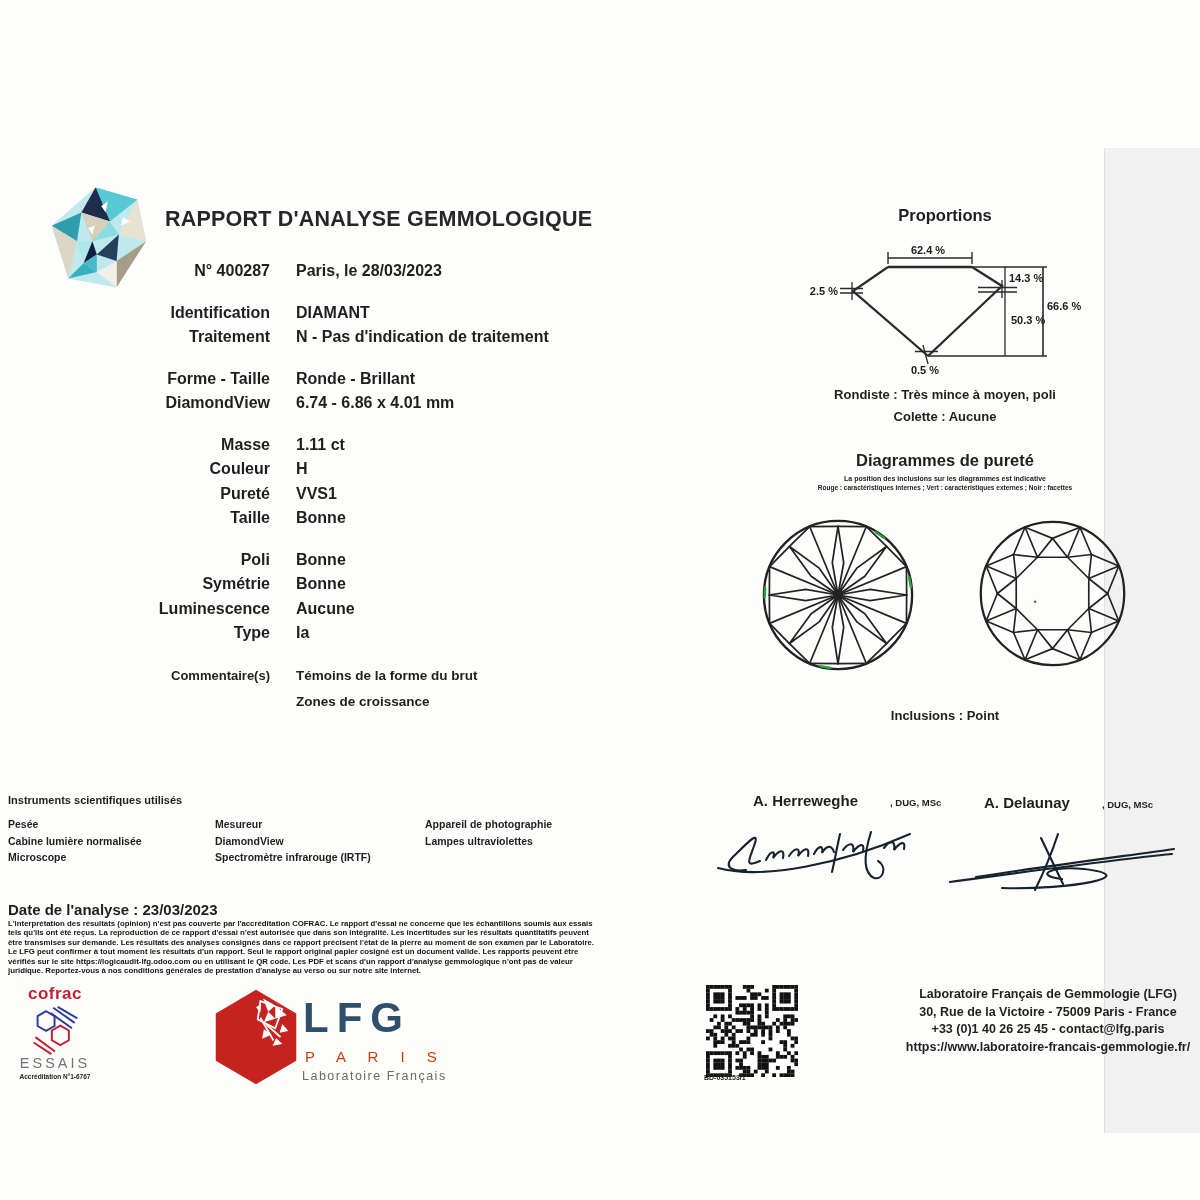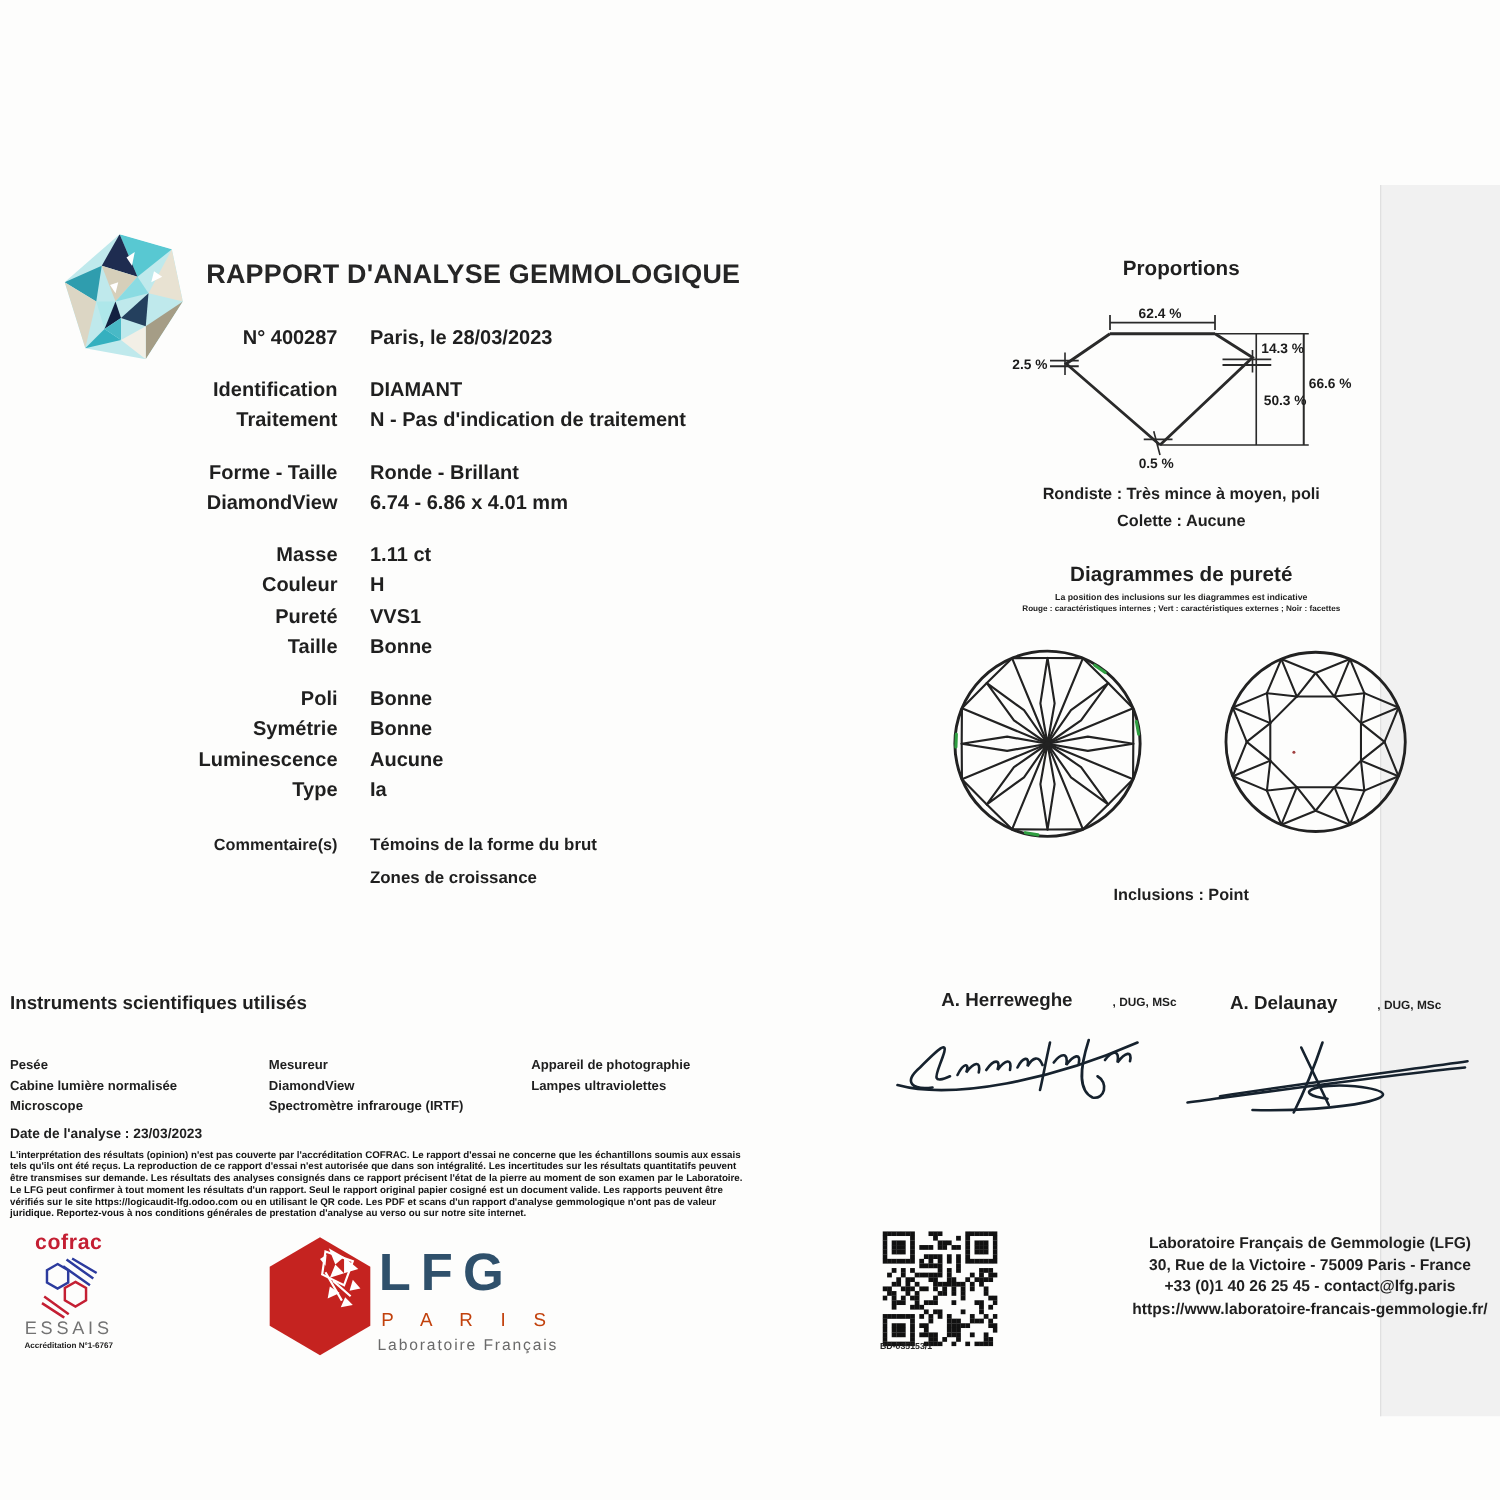--- a/index.html
+++ b/index.html
@@ -32,27 +32,27 @@
   .inclusions{position:absolute;left:795px;top:696px;width:300px;text-align:center;font-size:13px;font-weight:bold;margin-top:12px;}
   
   .sig-label{position:absolute;white-space:nowrap;}
   .sig-label .nm{font-size:15px;font-weight:bold;}
   .sig-label .dg{font-size:9.5px;font-weight:bold;margin-left:32px;}
   .sig1-label{left:753px;top:792px;}
   .sig2-label{left:984px;top:794px;}
   .sig1-svg{position:absolute;left:712px;top:806px;width:205px;height:82px;}
   .sig2-svg{position:absolute;left:940px;top:830px;width:238px;height:68px;}
   
-  .instr-title{position:absolute;left:8px;top:794px;font-size:15px;font-weight:bold;}
+  .instr-title{position:absolute;left:8px;top:794px;font-size:11px;font-weight:bold;}
   .instr-cols{position:absolute;left:8px;top:816px;width:640px;display:flex;font-size:10.5px;font-weight:bold;}
-  .instr-col{line-height:16.5px;margin-top:28px;}
+  .instr-col{line-height:16.5px;}
   .instr-col.c1{width:207px;}
   .instr-col.c2{width:210px;}
   
-  .date-label{position:absolute;left:8px;top:901px;font-size:11px;font-weight:bold;}
+  .date-label{position:absolute;left:8px;top:901px;font-size:15px;font-weight:bold;}
   .disclaimer{position:absolute;left:8px;top:919px;width:592px;font-size:7.8px;line-height:9.4px;color:#141414;font-weight:bold;}
   
   .cofrac{position:absolute;left:10px;top:984px;width:90px;text-align:center;}
   .cofrac .brand{font-size:17px;font-weight:bold;color:#c41f33;letter-spacing:.5px;}
   .cofrac-svg{width:54px;height:50px;margin:1px auto 0;display:block;}
   .cofrac .essais{font-size:14.5px;font-weight:normal;color:#737373;letter-spacing:3px;}
   .cofrac .accr{font-size:6.5px;color:#222;font-weight:bold;margin-top:2px;}
   .lfg-hex{position:absolute;left:212px;top:988px;width:88px;height:98px;}
   .lfg-name{position:absolute;left:303px;top:994px;font-size:42px;font-weight:bold;letter-spacing:8px;color:#2f506b;}
   .lfg-city{position:absolute;left:305px;top:1048px;font-size:15px;font-weight:normal;letter-spacing:9px;color:#c2410c;}

